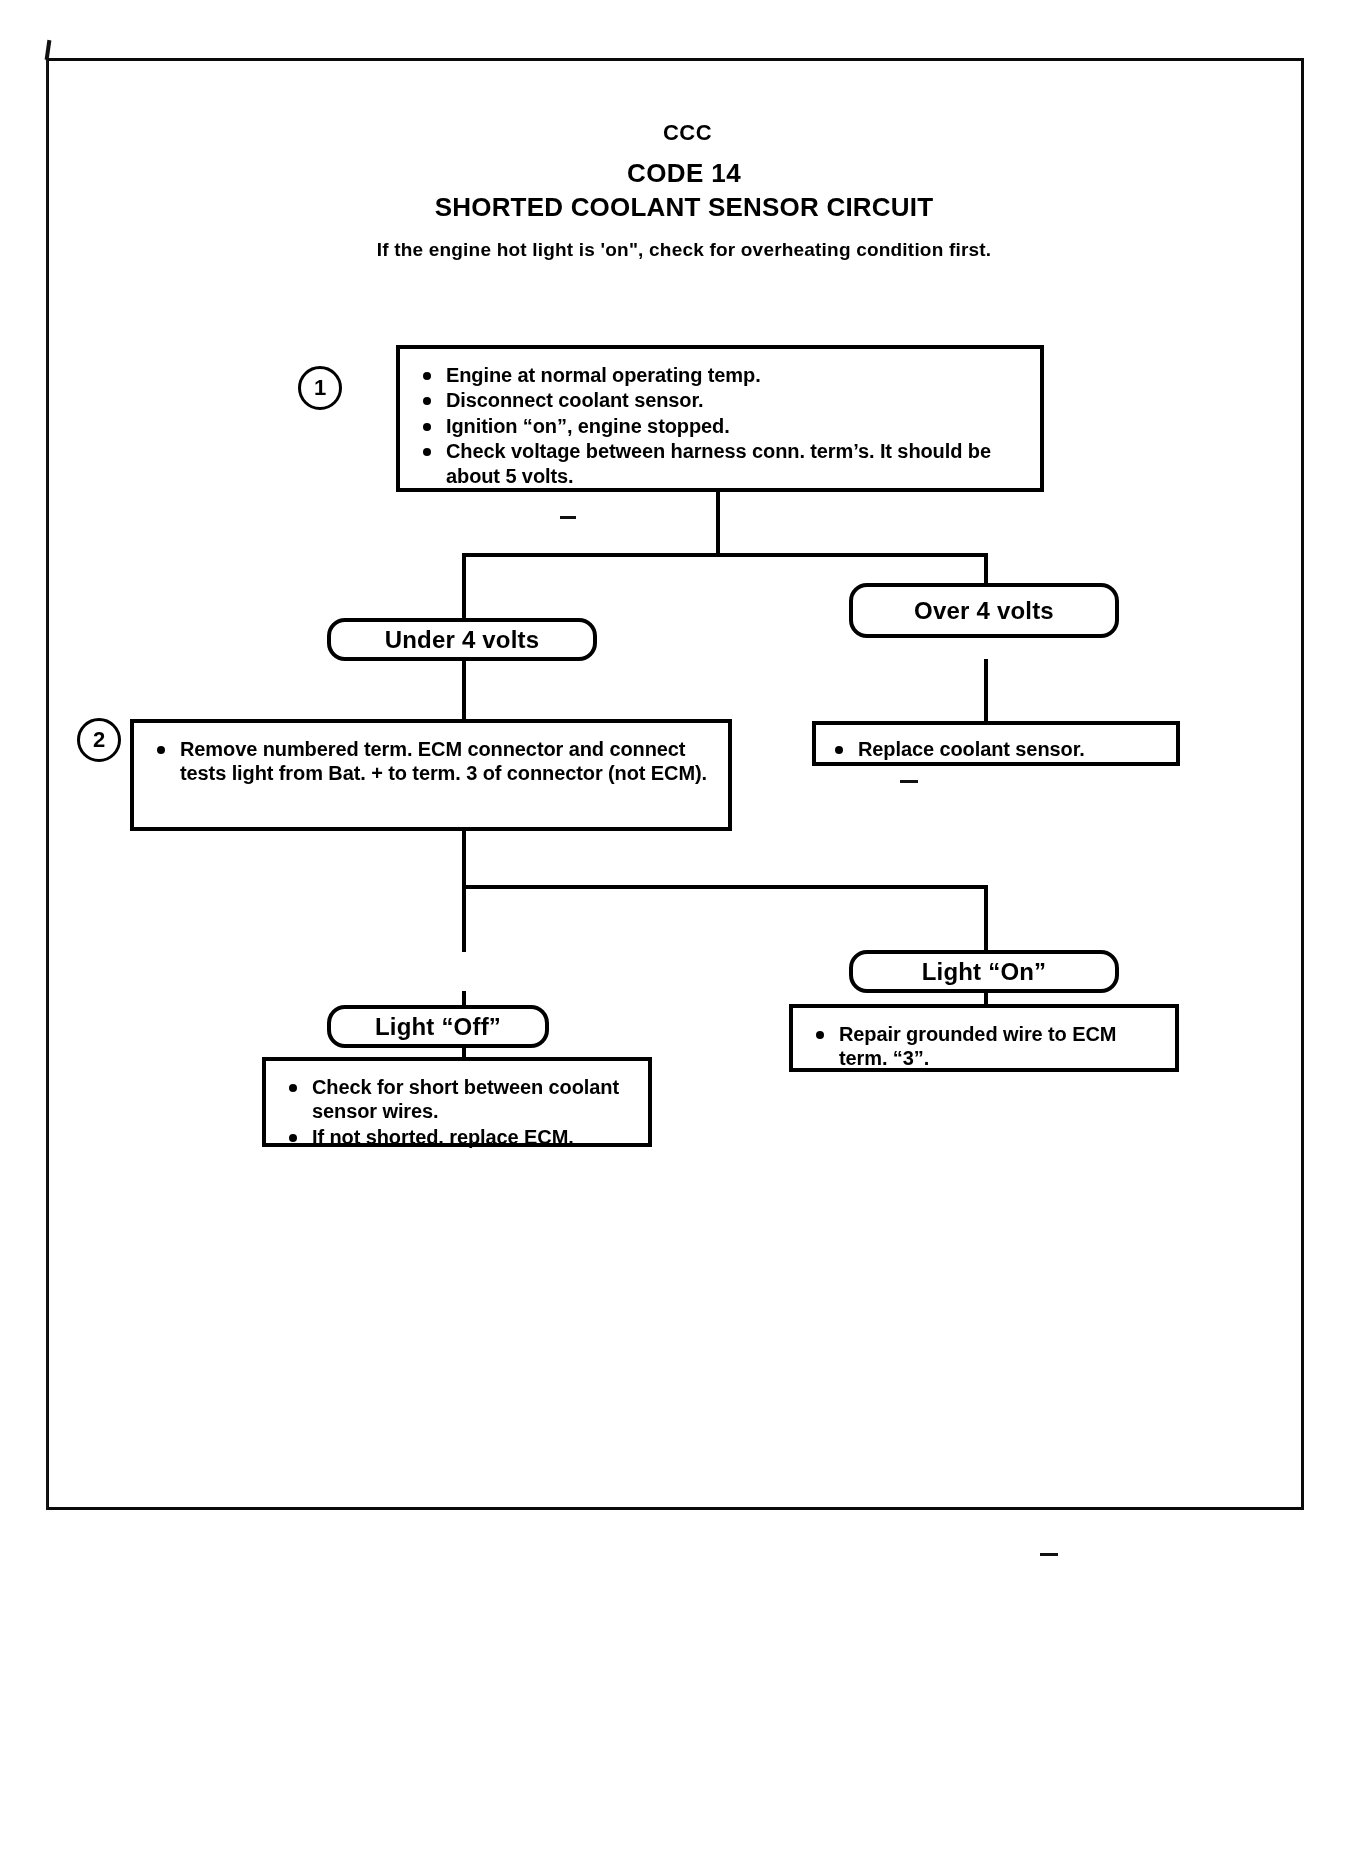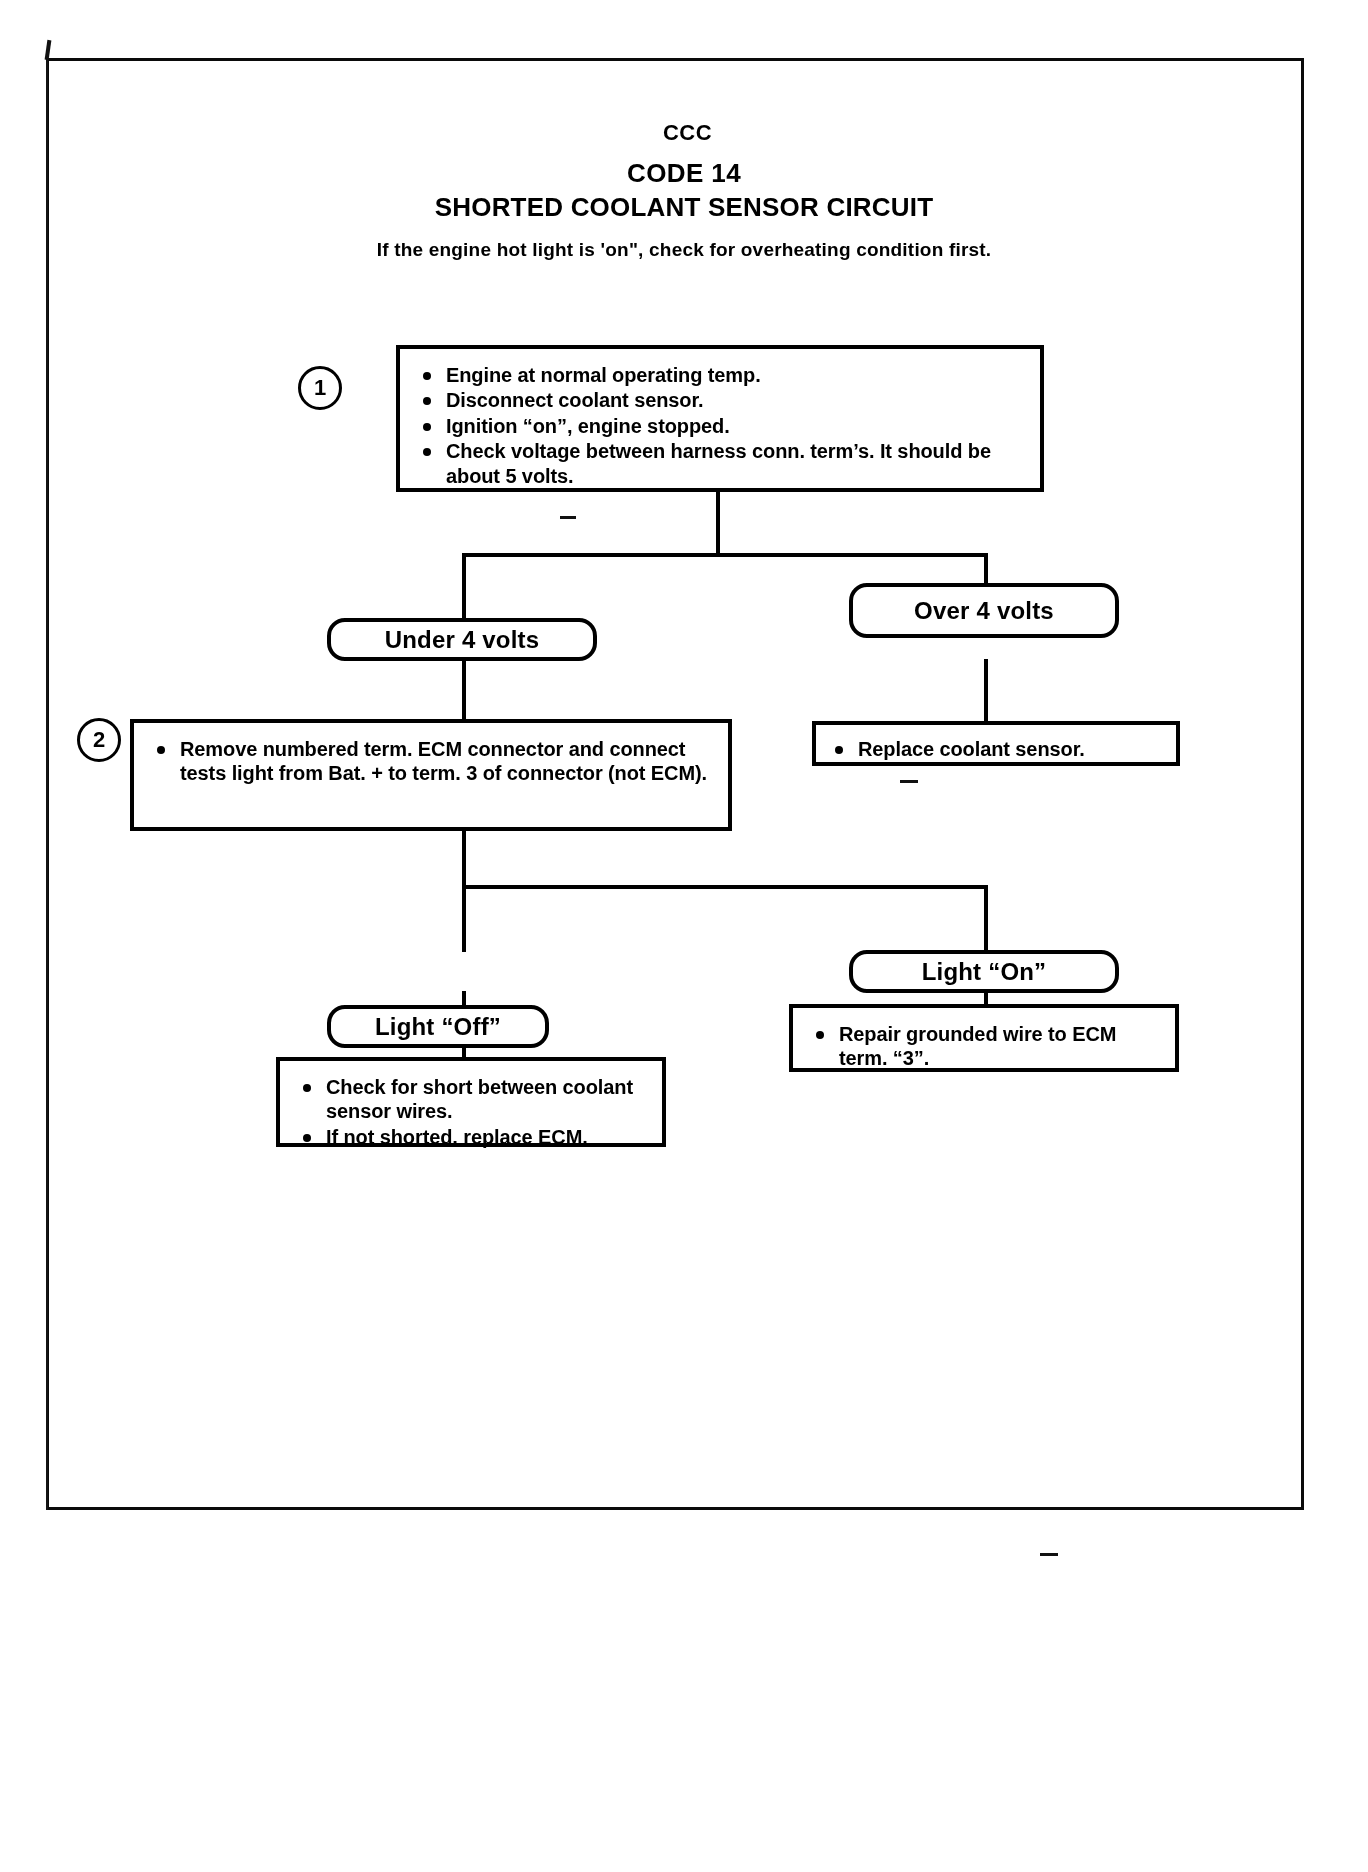--- a/index.html
+++ b/index.html
@@ -189,21 +189,21 @@
   <div class="ln v" style="left:462px;top:885px;height:67px;"></div>
   <div class="ln v" style="left:984px;top:885px;height:67px;"></div>
 
   <div class="box thick lbl-box" style="left:327px;top:1005px;width:222px;height:43px;">Light “Off”</div>
 
   <div class="box thick lbl-box" style="left:849px;top:950px;width:270px;height:43px;">Light “On”</div>
 
   <div class="ln v" style="left:462px;top:991px;height:68px;"></div>
   <div class="ln v" style="left:984px;top:991px;height:68px;"></div>
 
-  <div class="box thick" style="left:276px;top:1057px;width:390px;height:90px;">
+  <div class="box thick" style="left:262px;top:1057px;width:390px;height:90px;">
     <div class="box-inner">
       <ul class="bullets">
         <li>Check for short between coolant sensor wires.</li>
         <li>If not shorted, replace ECM.</li>
       </ul>
     </div>
   </div>
 
   <div class="box thick" style="left:789px;top:1004px;width:390px;height:68px;">
     <div class="box-inner">

